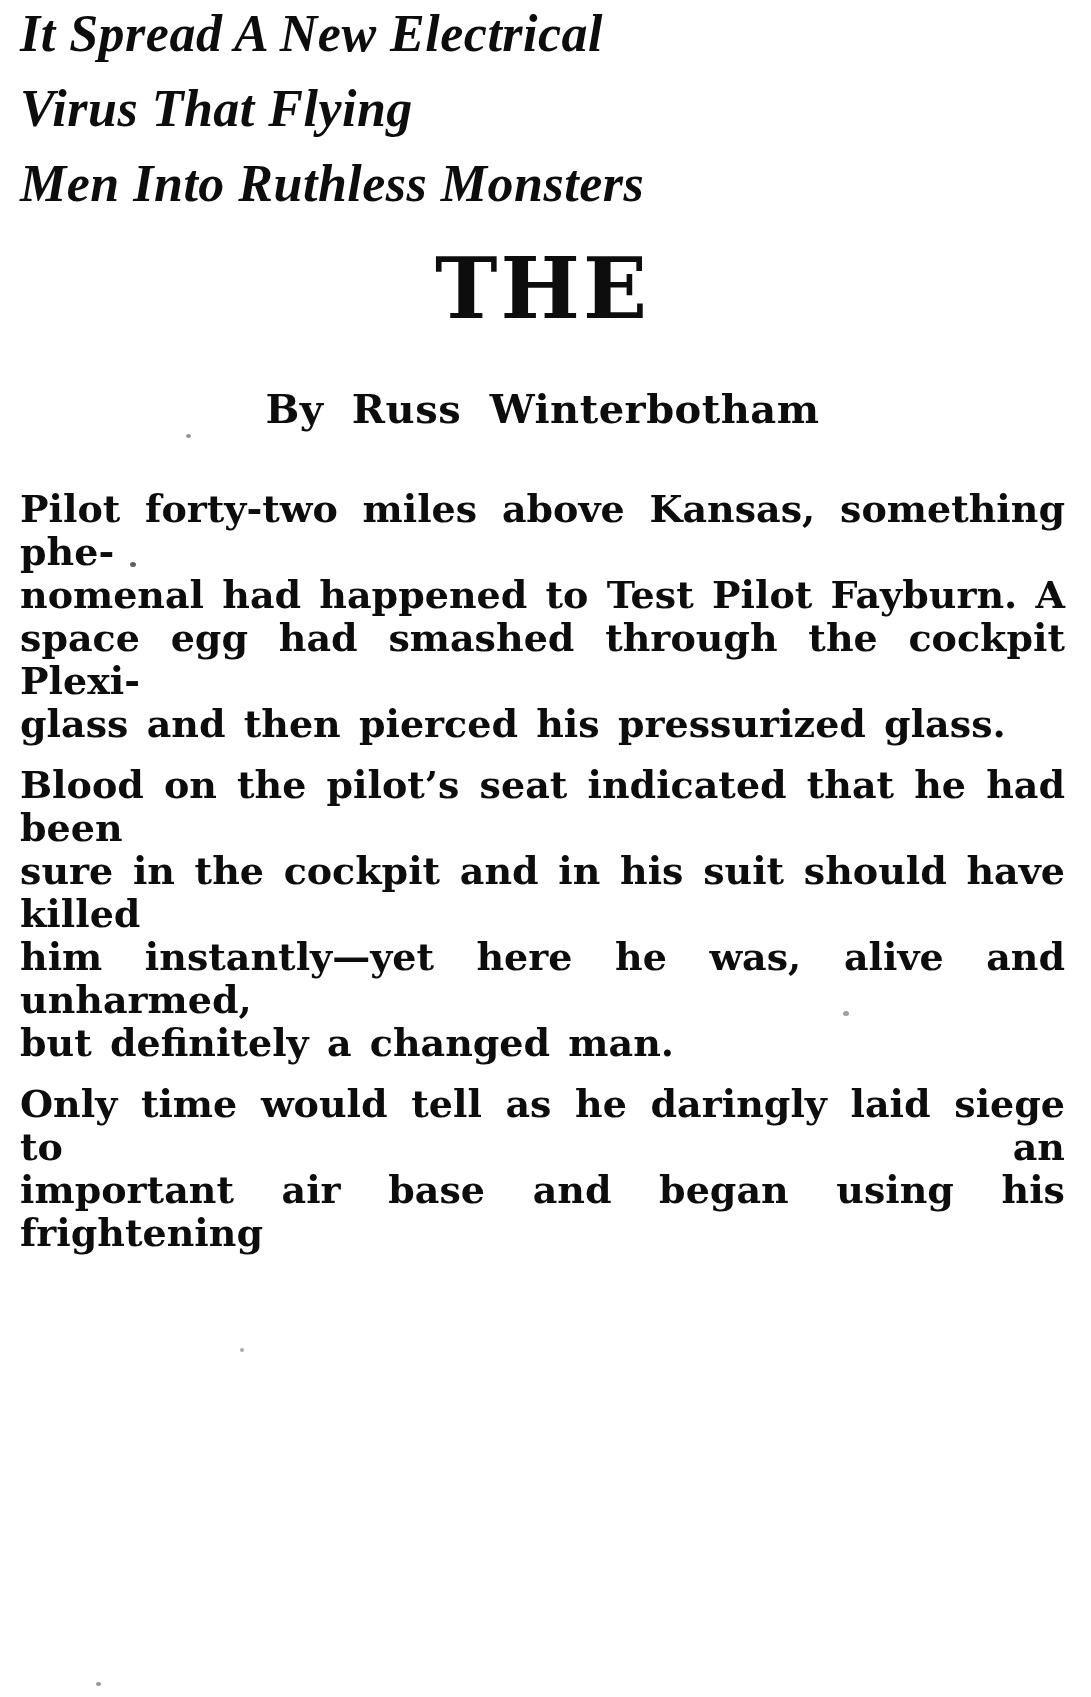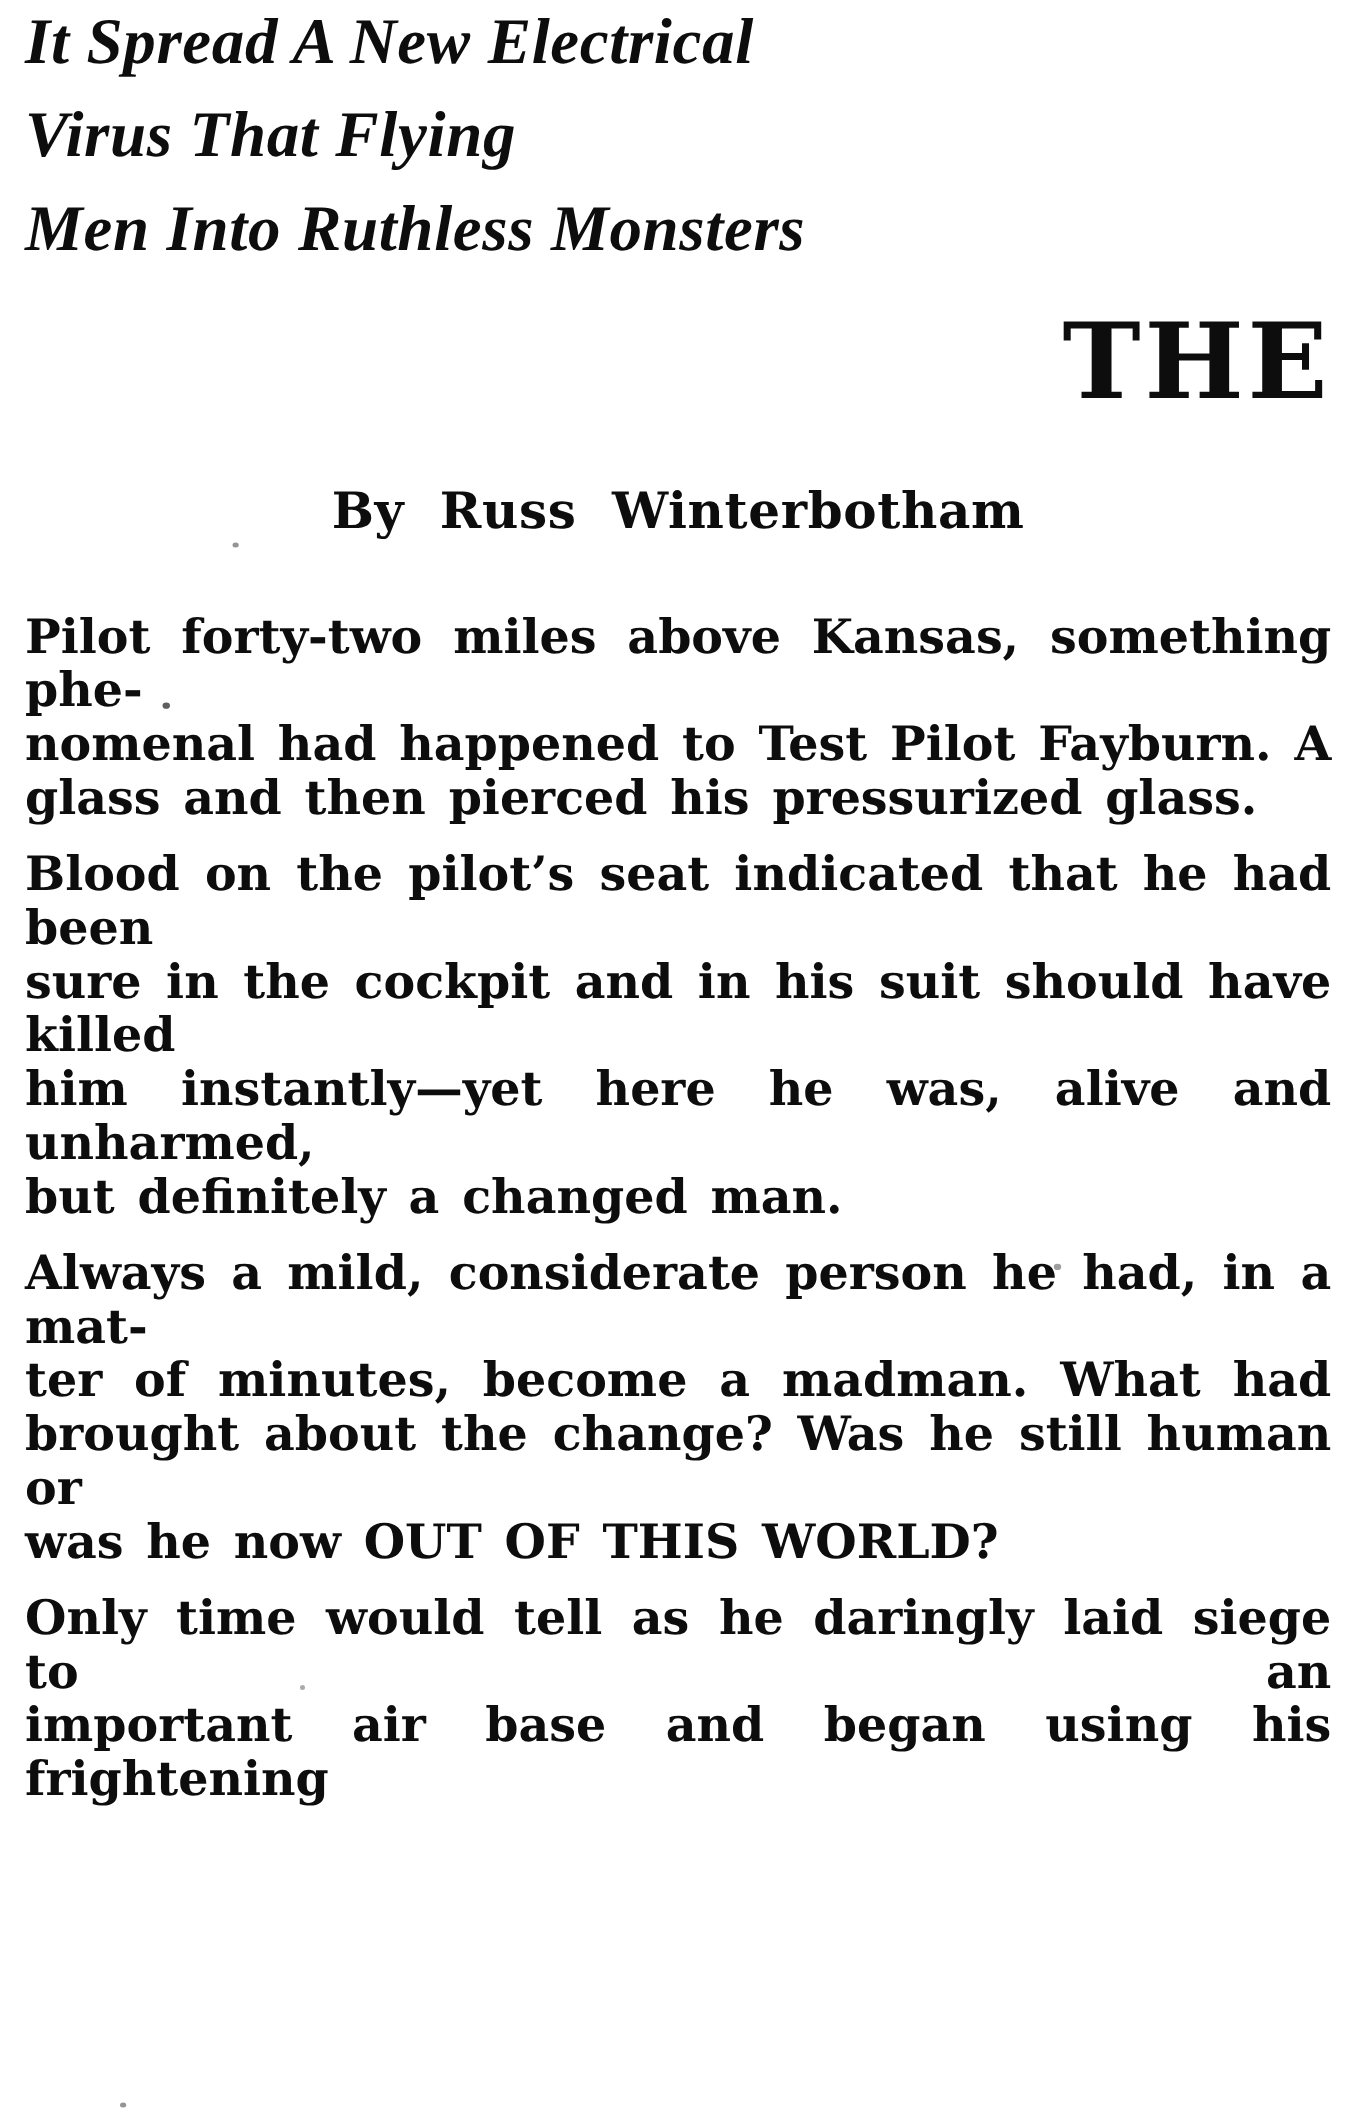--- a/index.html
+++ b/index.html
@@ -33,21 +33,20 @@
   }
   .hline { white-space: nowrap; }
 
   
   .title-block { text-align: center; margin-top: 18px; }
   .title-line {
     font-size: 84px;
     line-height: 100px;
     letter-spacing: 3px;
     white-space: nowrap;
-    text-align: right;
   }
   .title-line.second { word-spacing: 18px; }
   .byline {
     font-size: 40px;
     margin-top: 46px;
     word-spacing: 14px;
     letter-spacing: 0.5px;
   }
 
   
@@ -88,36 +87,31 @@
   <div class="title-block">
     <div class="title-line">THE</div>
     <div class="byline">By Russ Winterbotham</div>
   </div>
 
   <div class="body-copy">
 
     <div class="para">
       <div class="jline">Pilot forty-two miles above Kansas, something phe-</div>
       <div class="jline">nomenal had happened to Test Pilot Fayburn. A</div>
+      <div class="jline">space egg had smashed through the cockpit Plexi-</div>
       <div class="jline last">glass and then pierced his pressurized glass.</div>
     </div>
 
     <div class="para">
       <div class="jline">Blood on the pilot’s seat indicated that he had been</div>
       <div class="jline">sure in the cockpit and in his suit should have killed</div>
       <div class="jline">him instantly—yet here he was, alive and unharmed,</div>
       <div class="jline last">but definitely a changed man.</div>
     </div>
 
-    <div class="para">
-      <div class="jline">Always a mild, considerate person he had, in a mat-</div>
-      <div class="jline">ter of minutes, become a madman. What had</div>
-      <div class="jline">brought about the change? Was he still human or</div>
-      <div class="jline last">was he now OUT OF THIS WORLD?</div>
-    </div>
 
     <div class="para">
       <div class="jline">Only time would tell as he daringly laid siege to an</div>
       <div class="jline">important air base and began using his frightening</div>
 
     </div>
 
   </div>
 
   <span class="speck s1"></span>

